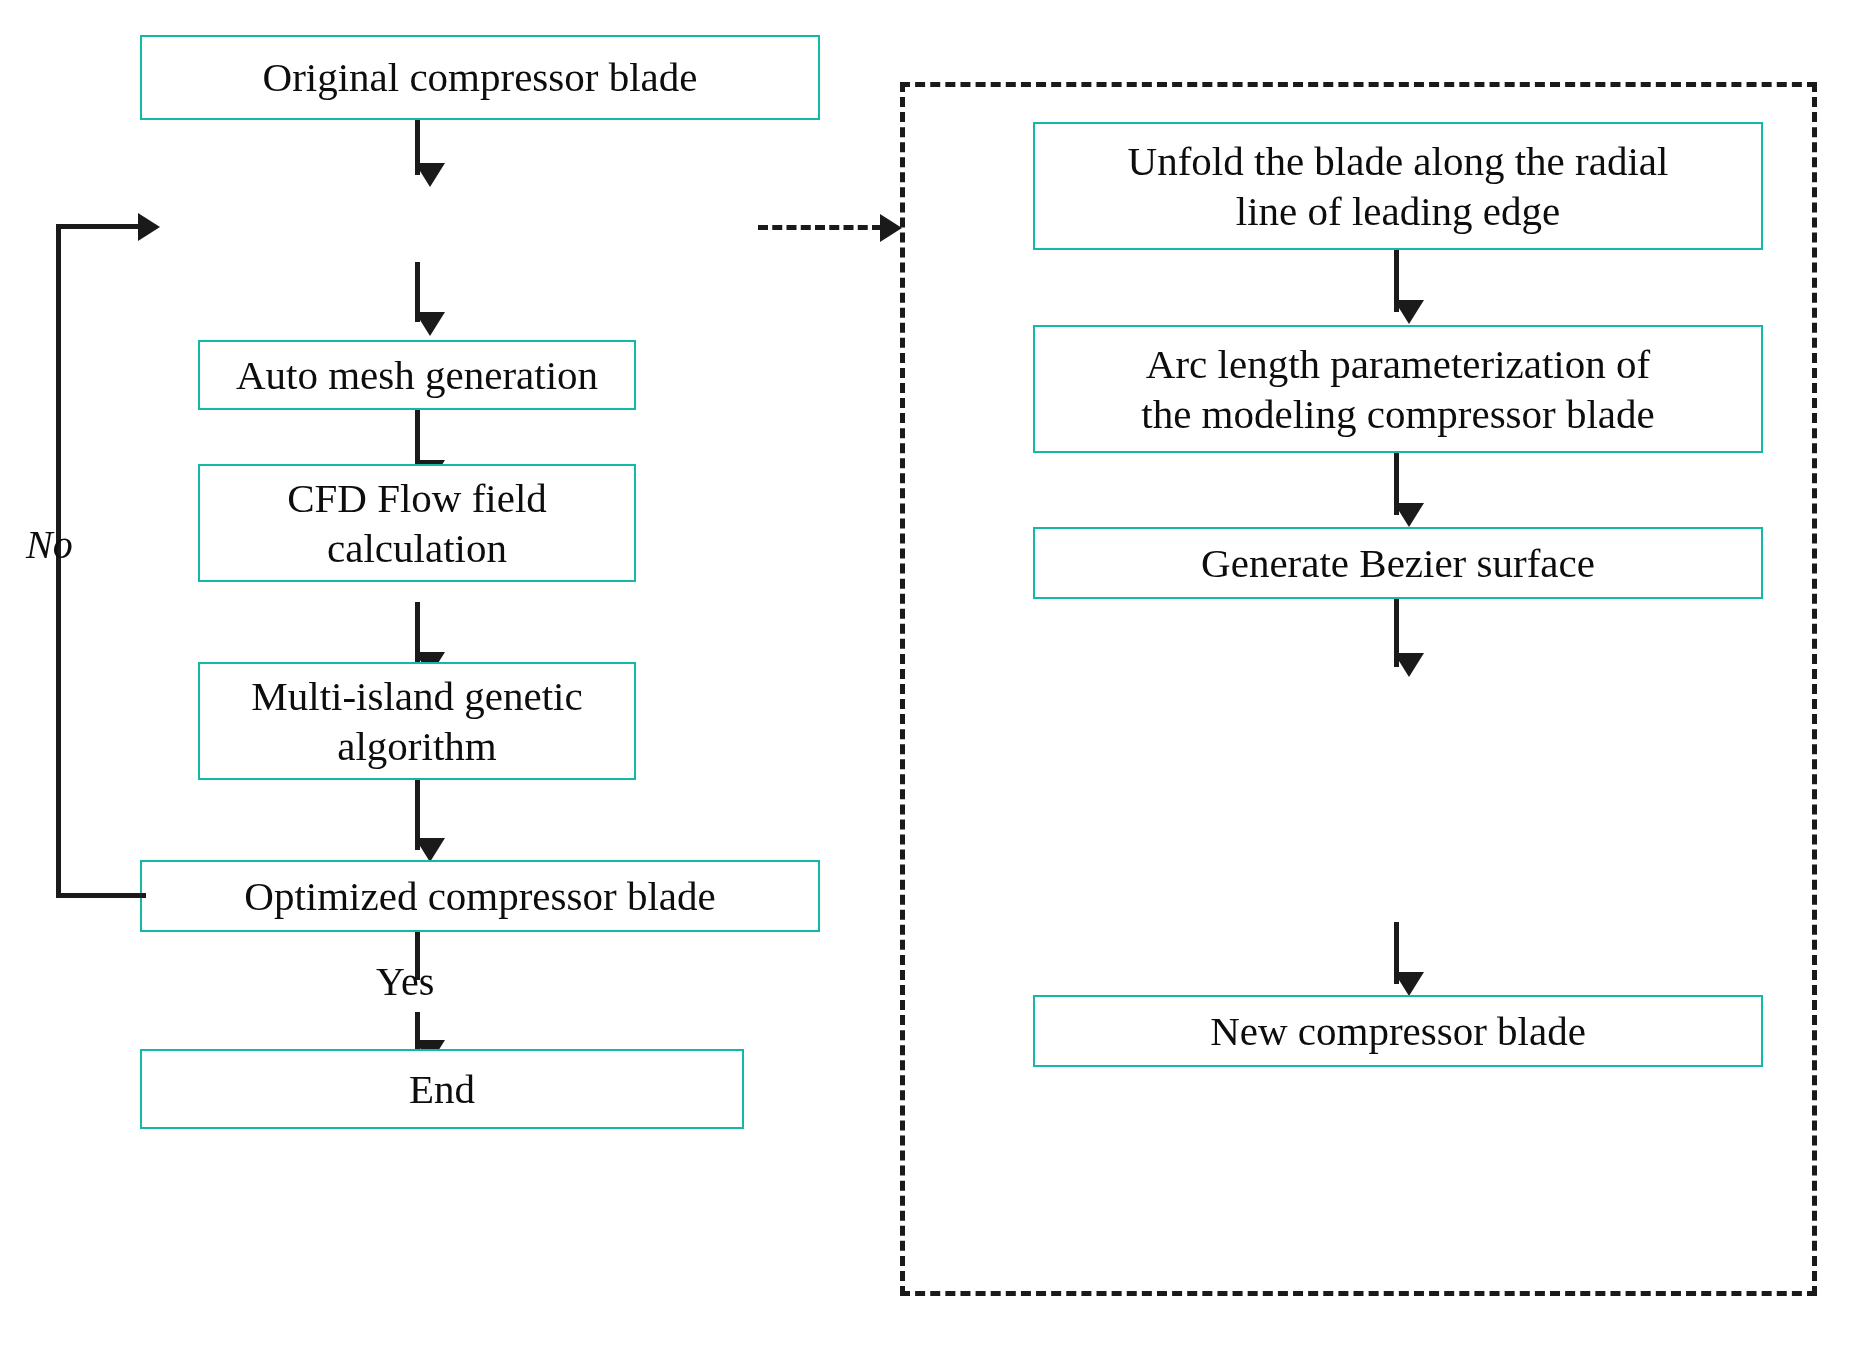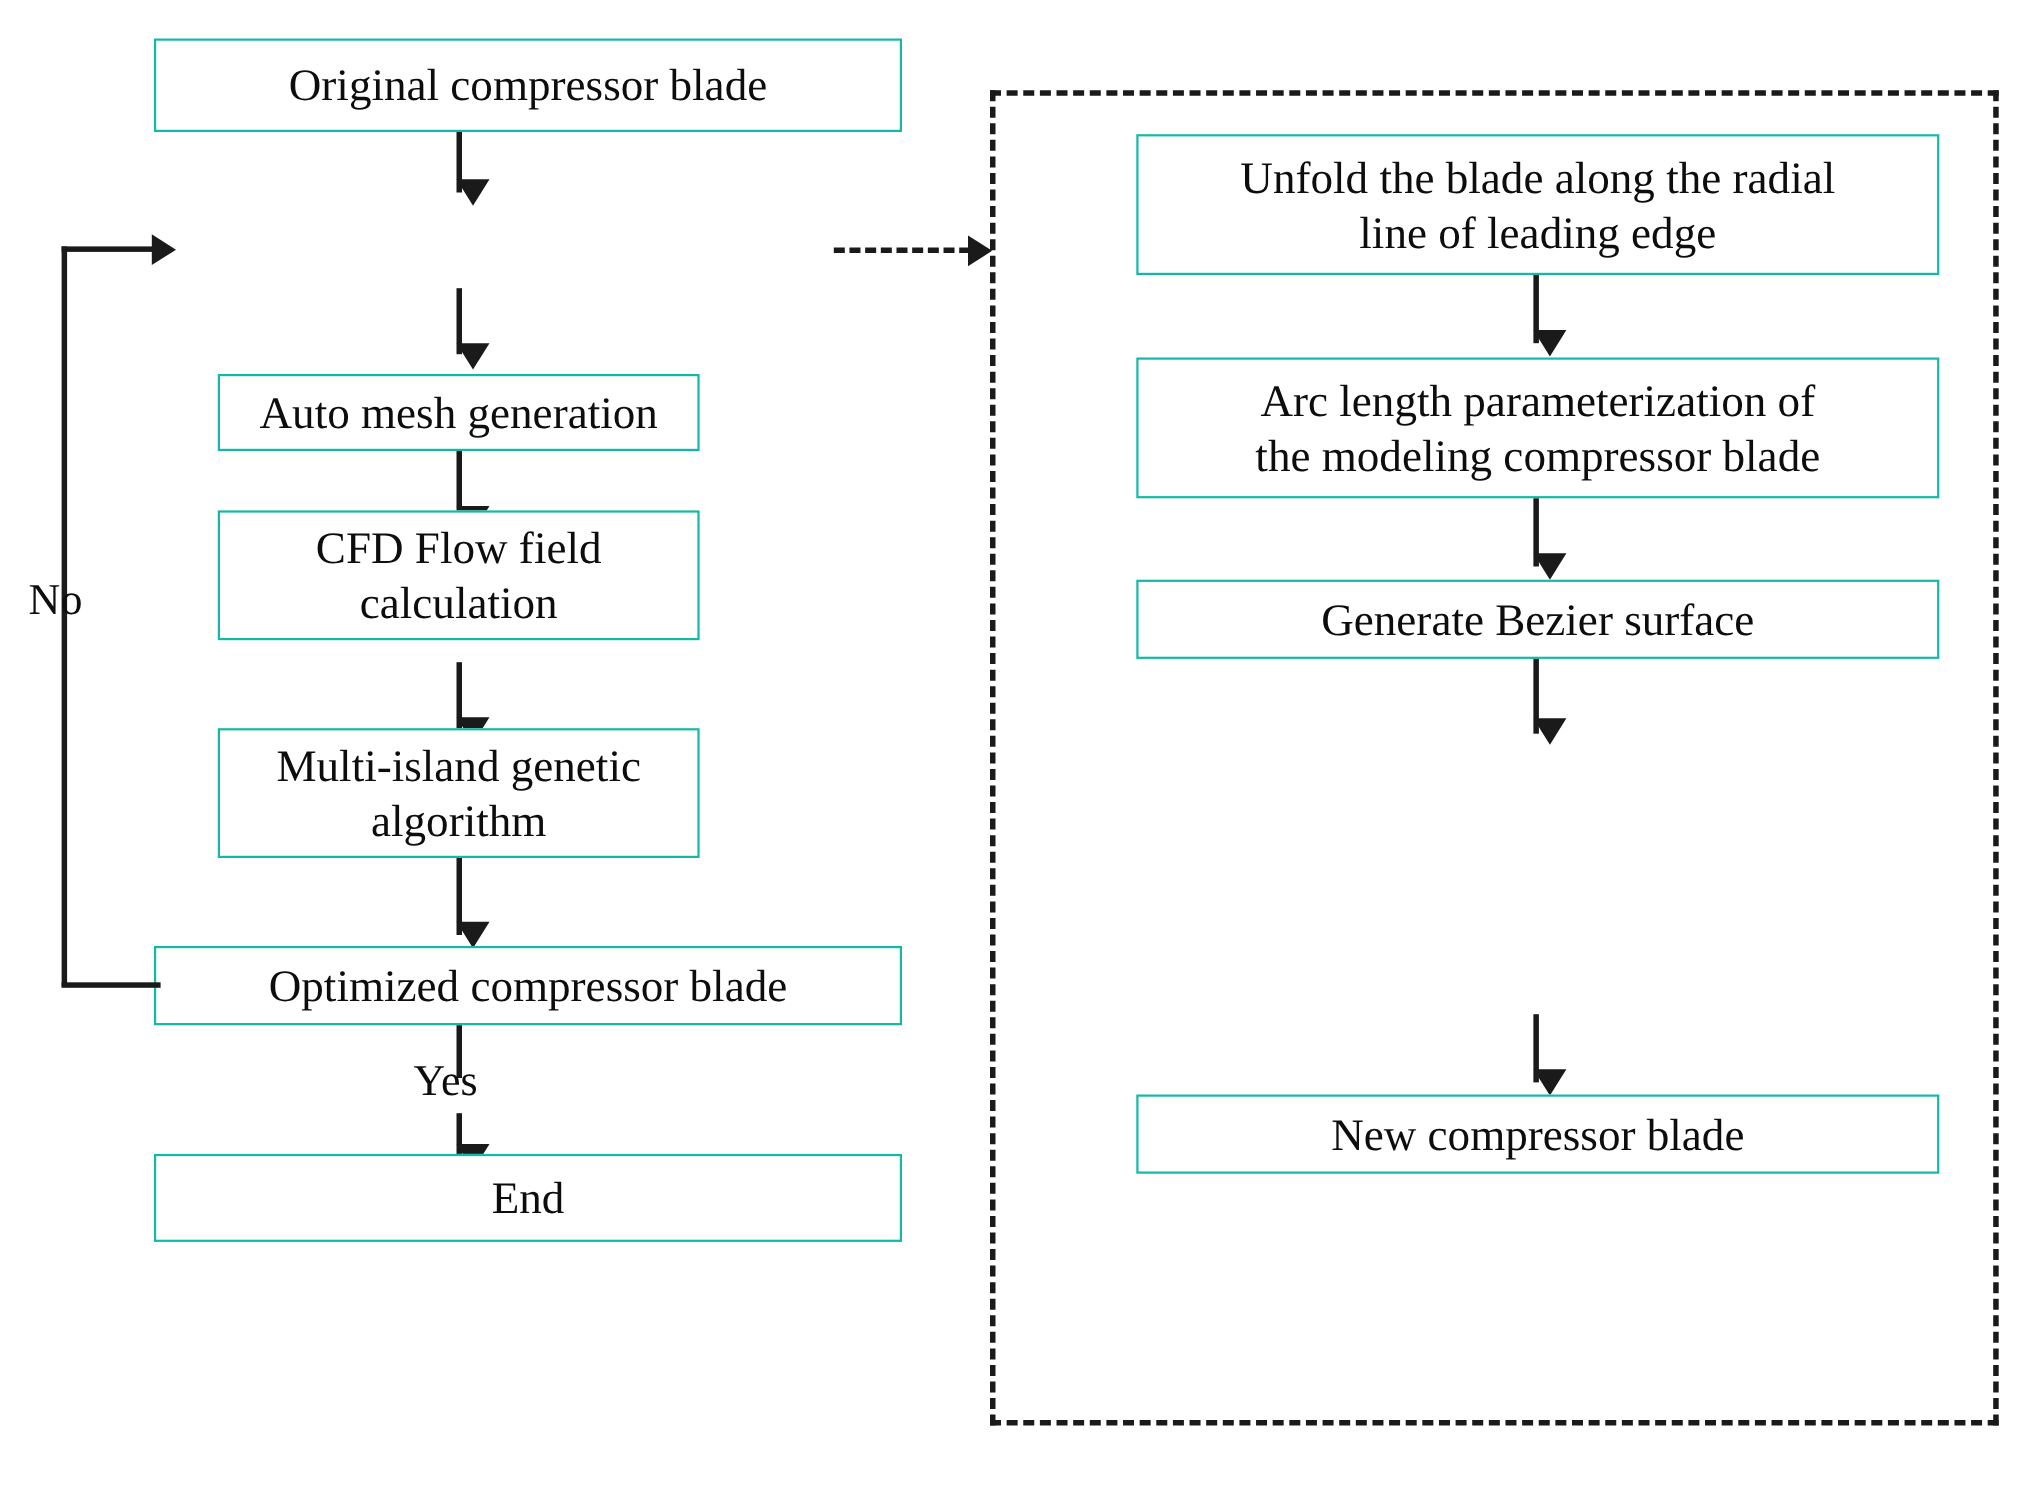--- a/index.html
+++ b/index.html
@@ -90,28 +90,28 @@
 
   <div class="vline" style="left:415px;top:780px;height:70px;"></div>
   <div class="arrow-down" style="left:415px;top:838px;"></div>
 
   <div class="node" style="left:140px;top:860px;width:680px;height:72px;">Optimized compressor blade</div>
 
   <div class="hline" style="left:56px;top:893px;width:90px;"></div>
   <div class="vline" style="left:56px;top:224px;height:673px;"></div>
   <div class="hline" style="left:56px;top:224px;width:88px;"></div>
   <div class="arrow-right" style="left:138px;top:213px;"></div>
-  <div class="edge-label" style="left:26px;top:521px;">No</div>
+  <div class="edge-label" style="left:26px;top:521px;font-style:italic;">No</div>
 
   <div class="vline" style="left:415px;top:932px;height:48px;"></div>
   <div class="edge-label" style="left:376px;top:958px;">Yes</div>
   <div class="vline" style="left:415px;top:1012px;height:40px;"></div>
   <div class="arrow-down" style="left:415px;top:1040px;"></div>
 
-  <div class="node" style="left:140px;top:1049px;width:680px;height:80px;">End</div>
+  <div class="node" style="left:140px;top:1049px;width:604px;height:80px;">End</div>
 
   <div class="dashline-h" style="left:758px;top:225px;width:124px;"></div>
   <div class="arrow-right" style="left:880px;top:214px;"></div>
 
   <div class="dashed-region" style="left:900px;top:82px;width:917px;height:1214px;"></div>
 
   <div class="node" style="left:1033px;top:122px;width:730px;height:128px;">Unfold the blade along the radial
 line of leading edge</div>
 
   <div class="vline" style="left:1394px;top:250px;height:62px;"></div>

